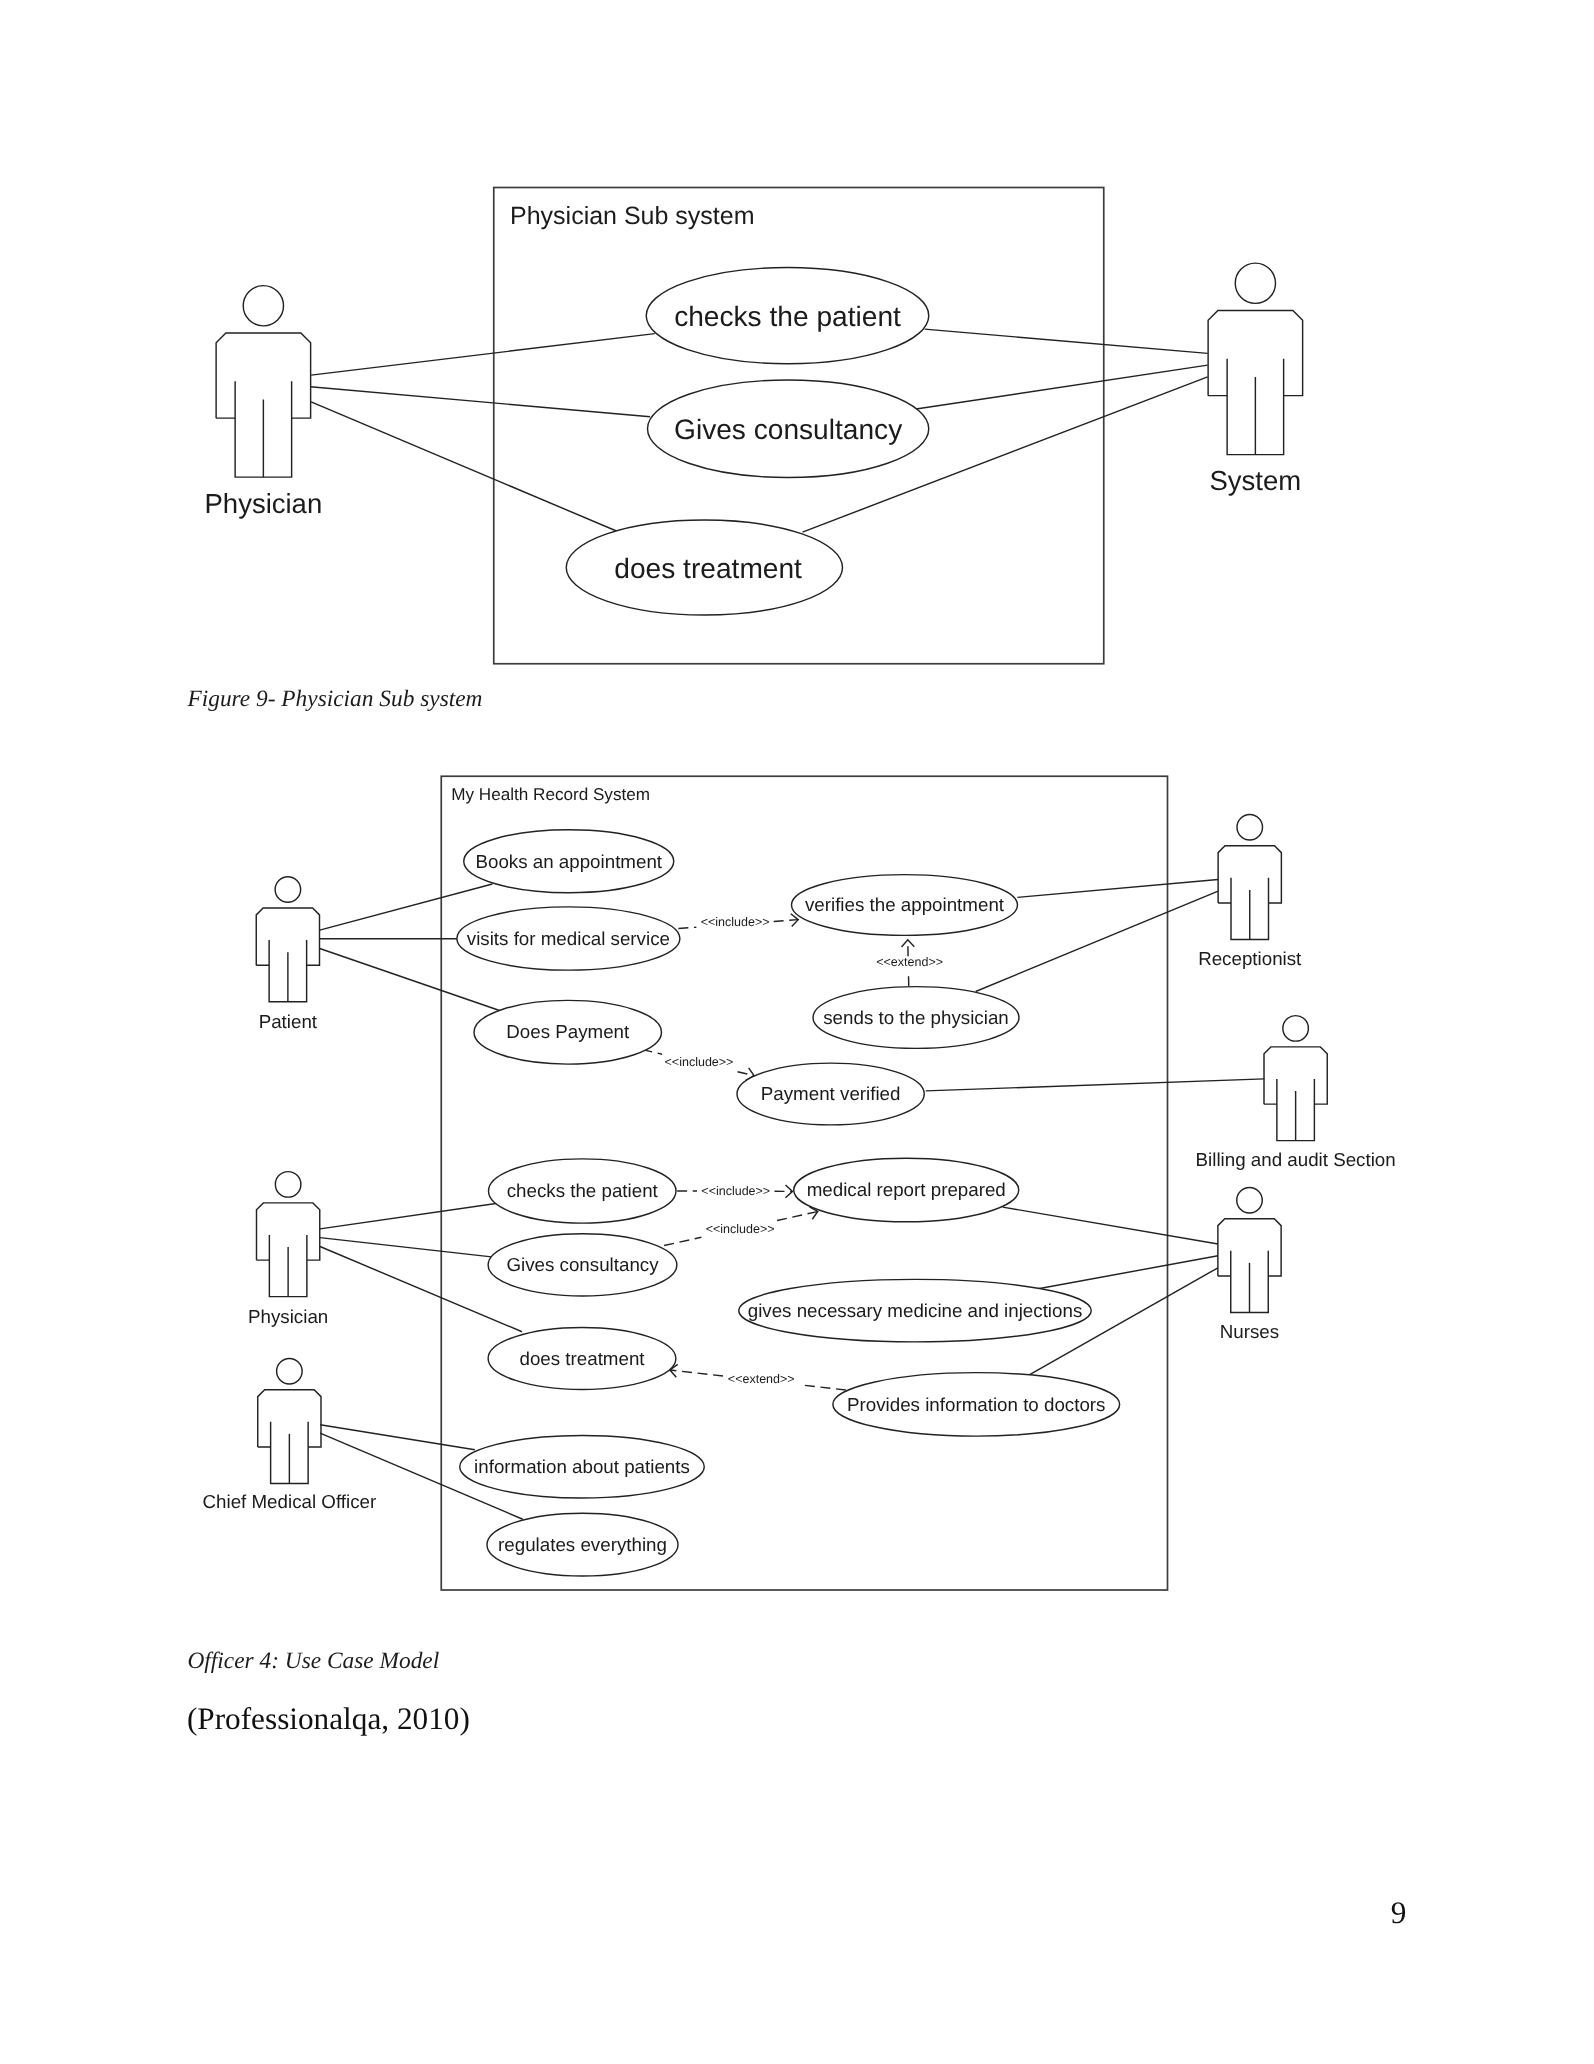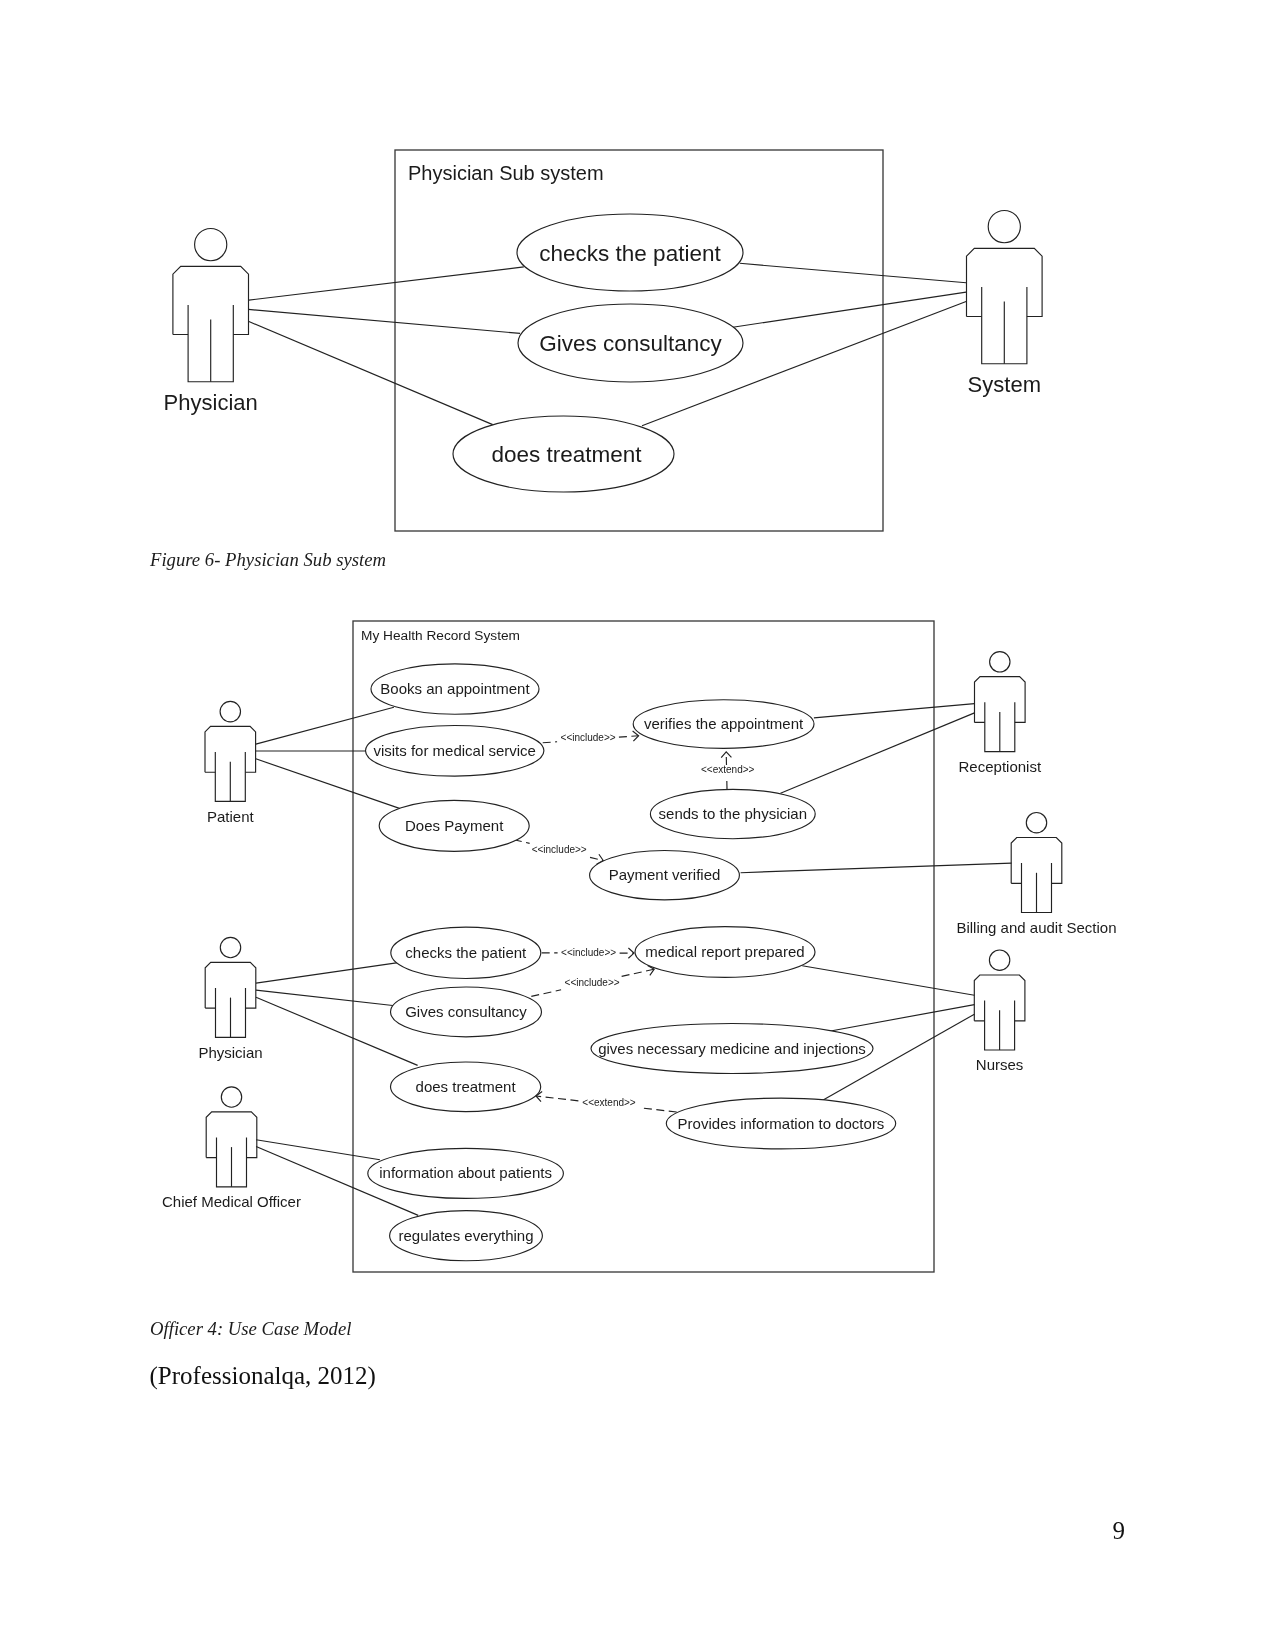--- a/index.html
+++ b/index.html
@@ -215,17 +215,17 @@
       </g>
       <g>
         <circle cx="999.6" cy="960.2" r="10.2" class="uml-shape"></circle>
         <path class="uml-line" d="M 974.3 1020.8 L 974.3 980.5 L 979.8 975 L 1019.4 975 L 1024.9 980.5 L 1024.9 1020.8 L 1014.6 1020.8 M 974.3 1020.8 L 984.6 1020.8"></path>
         <path class="uml-line" d="M 984.6 1000.6 L 984.6 1050 L 1014.6 1050 L 1014.6 1000.6"></path>
         <path class="uml-line" d="M 999.6 1010.3 L 999.6 1050"></path>
         <text x="999.6" y="1070" text-anchor="middle" class="t-actor2">Nurses</text>
       </g>
     </svg>
 
-  <div class="cap" id="cap1" style="left: 150px; top: 549px;">Figure 6- Physician Sub system</div>
+  <div class="cap" id="cap1" style="left: 150px; top: 549px;">Figure 9- Physician Sub system</div>
   <div class="cap" id="cap2" style="left: 150px; top: 1317.5px;">Officer 4: Use Case Model</div>
-  <div class="cite" id="cite" style="left: 149.5px; top: 1362px;">(Professionalqa, 2012)</div>
+  <div class="cite" id="cite" style="left: 149.5px; top: 1362px;">(Professionalqa, 2010)</div>
   <div class="pageno" id="pno" style="left: 1112.5px; top: 1517px;">9</div>
 </div>
 
 </body></html>

